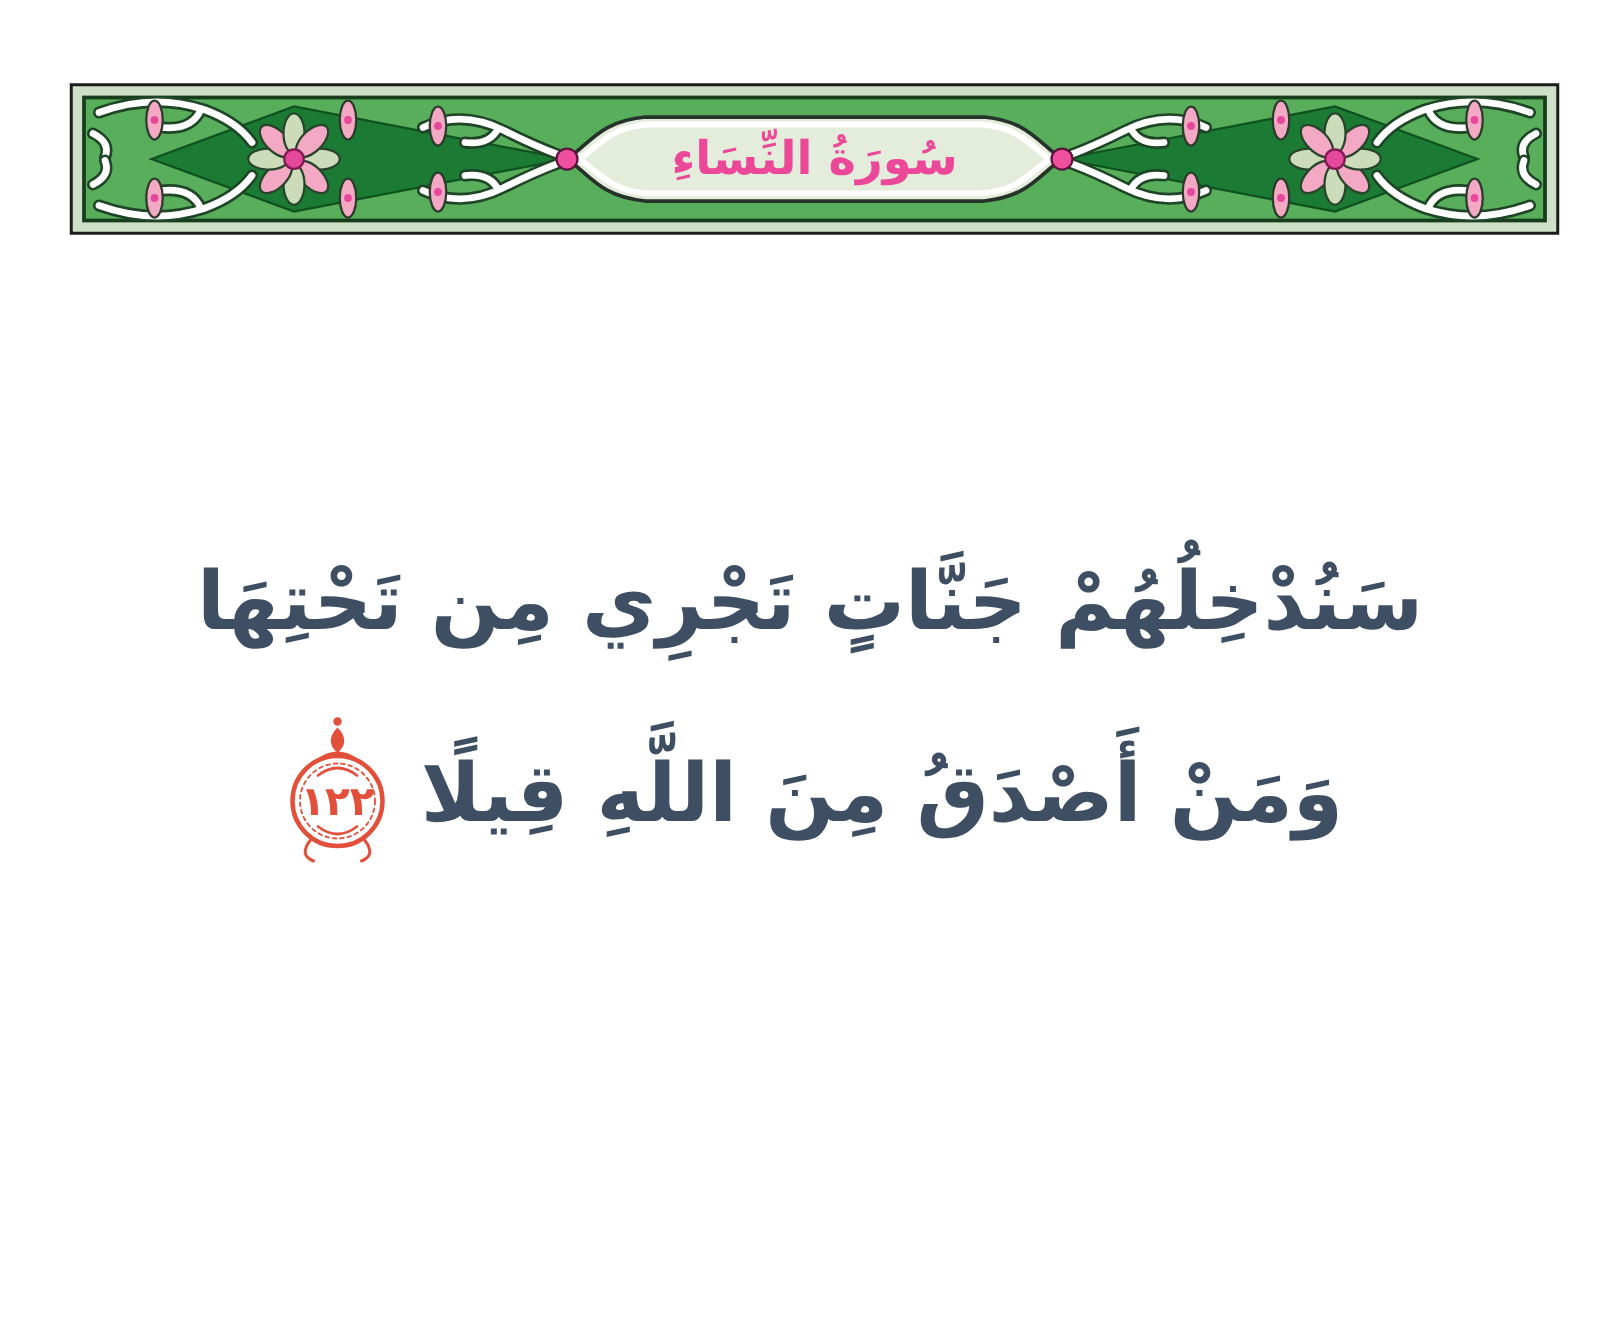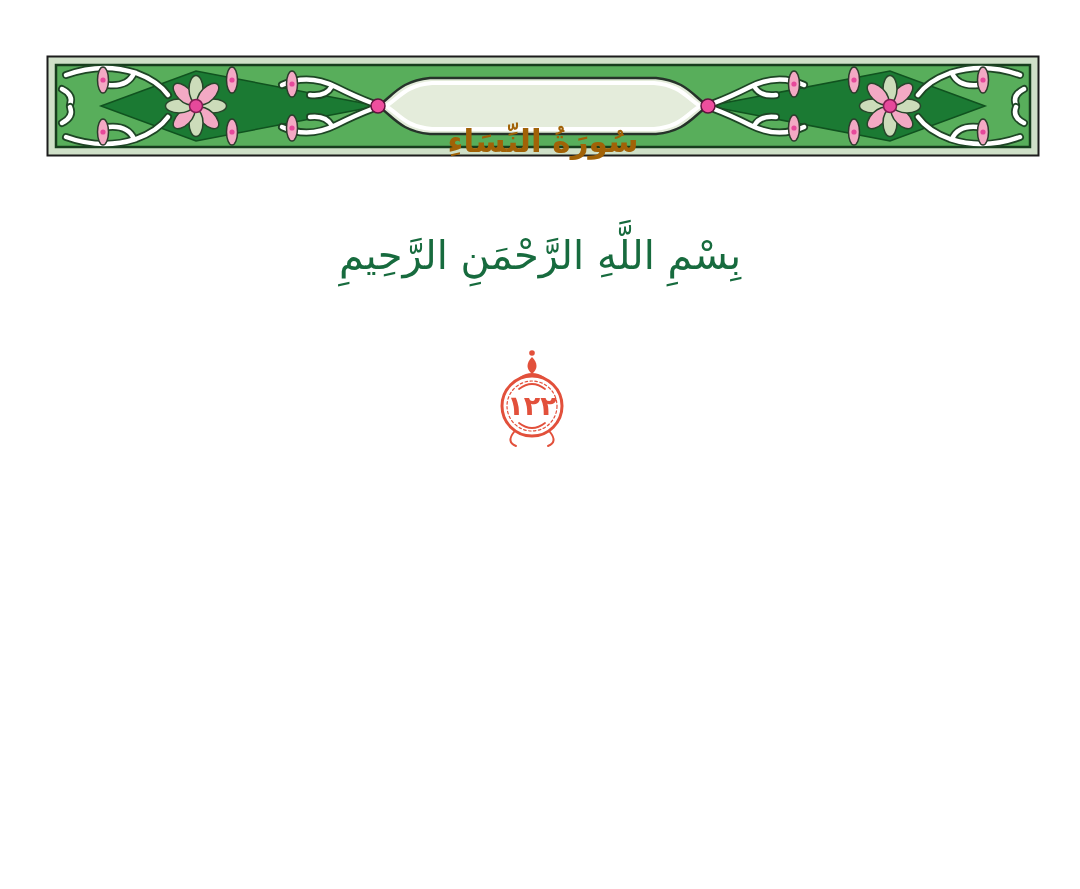--- a/index.html
+++ b/index.html
@@ -17,26 +17,25 @@
     position:absolute;
     left:46px;top:55px;
     width:994px;height:102px;
   }
   .banner-wrap svg{display:block;width:994px;height:102px;}
   .banner-title{
     position:absolute;
     left:0;top:0;width:100%;height:100%;
     display:flex;align-items:center;justify-content:center;
     direction:rtl;
-    color:#a16207;
+    color:#ec4899;
     font-size:31px;
     font-weight:bold;
     letter-spacing:0;
     pointer-events:none;
-    margin-top:35px;
   }
 
   
   .vine-under{stroke:#1e4525;stroke-width:8;fill:none;stroke-linecap:round;}
   .vine-over{stroke:#ffffff;stroke-width:4.5;fill:none;stroke-linecap:round;}
   .p-pink{fill:#f3a9c4;stroke:#28452b;stroke-width:1.5;}
   .p-sage{fill:#ccdcba;stroke:#28452b;stroke-width:1.5;}
 
   
   .bismillah{
@@ -135,24 +134,27 @@
 
       <path d="M332,51 C348,40 354,26 384,23 L610,23 C640,26 646,40 662,51 C646,62 640,76 610,79 L384,79 C354,76 348,62 332,51 Z" fill="#e4ecdb" stroke="#26332a" stroke-width="2.5"></path>
       <path d="M340,51 C354,42 360,30 386,28 L608,28 C634,30 640,42 654,51 C640,60 634,72 608,74 L386,74 C360,72 354,60 340,51 Z" fill="none" stroke="#ffffff" stroke-width="4"></path>
 
       <circle cx="332" cy="51" r="7" fill="#ee4f9e" stroke="#5d143c" stroke-width="1.5"></circle>
       <circle cx="662" cy="51" r="7" fill="#ee4f9e" stroke="#5d143c" stroke-width="1.5"></circle>
     </svg>
     <div class="banner-title">سُورَةُ النِّسَاءِ</div>
   </div>
 
-  <div class="bismillah">بِسْمِ اللَّهِ الرَّحْمَنِ الرَّحِيمِ</div>
 
   <div class="verse">
     <div class="verse-line">
+      <span>سَنُدْخِلُهُمْ جَنَّاتٍ تَجْرِي مِن تَحْتِهَا</span>
+    </div>
+    <div class="verse-line">
+      <span>وَمَنْ أَصْدَقُ مِنَ اللَّهِ قِيلًا</span>
       <svg class="ayah-medallion" viewBox="0 0 80 104" aria-hidden="false">
 
         <circle cx="40" cy="5" r="2.8" fill="#e2503b"></circle>
         <path d="M40,9 C46,15 46,21 40,26 C34,21 34,15 40,9 Z" fill="#e2503b"></path>
         <path d="M28,30 Q40,22 52,30" class="medal-stroke" stroke-width="2"></path>
 
         <circle cx="40" cy="58" r="30" fill="#ffffff" stroke="#e2503b" stroke-width="3"></circle>
         <circle cx="40" cy="58" r="25" class="medal-stroke" stroke-width="1.2" stroke-dasharray="2.5 2.5"></circle>
 
         <path d="M27,41 Q40,31 53,41" class="medal-stroke" stroke-width="1.8"></path>

